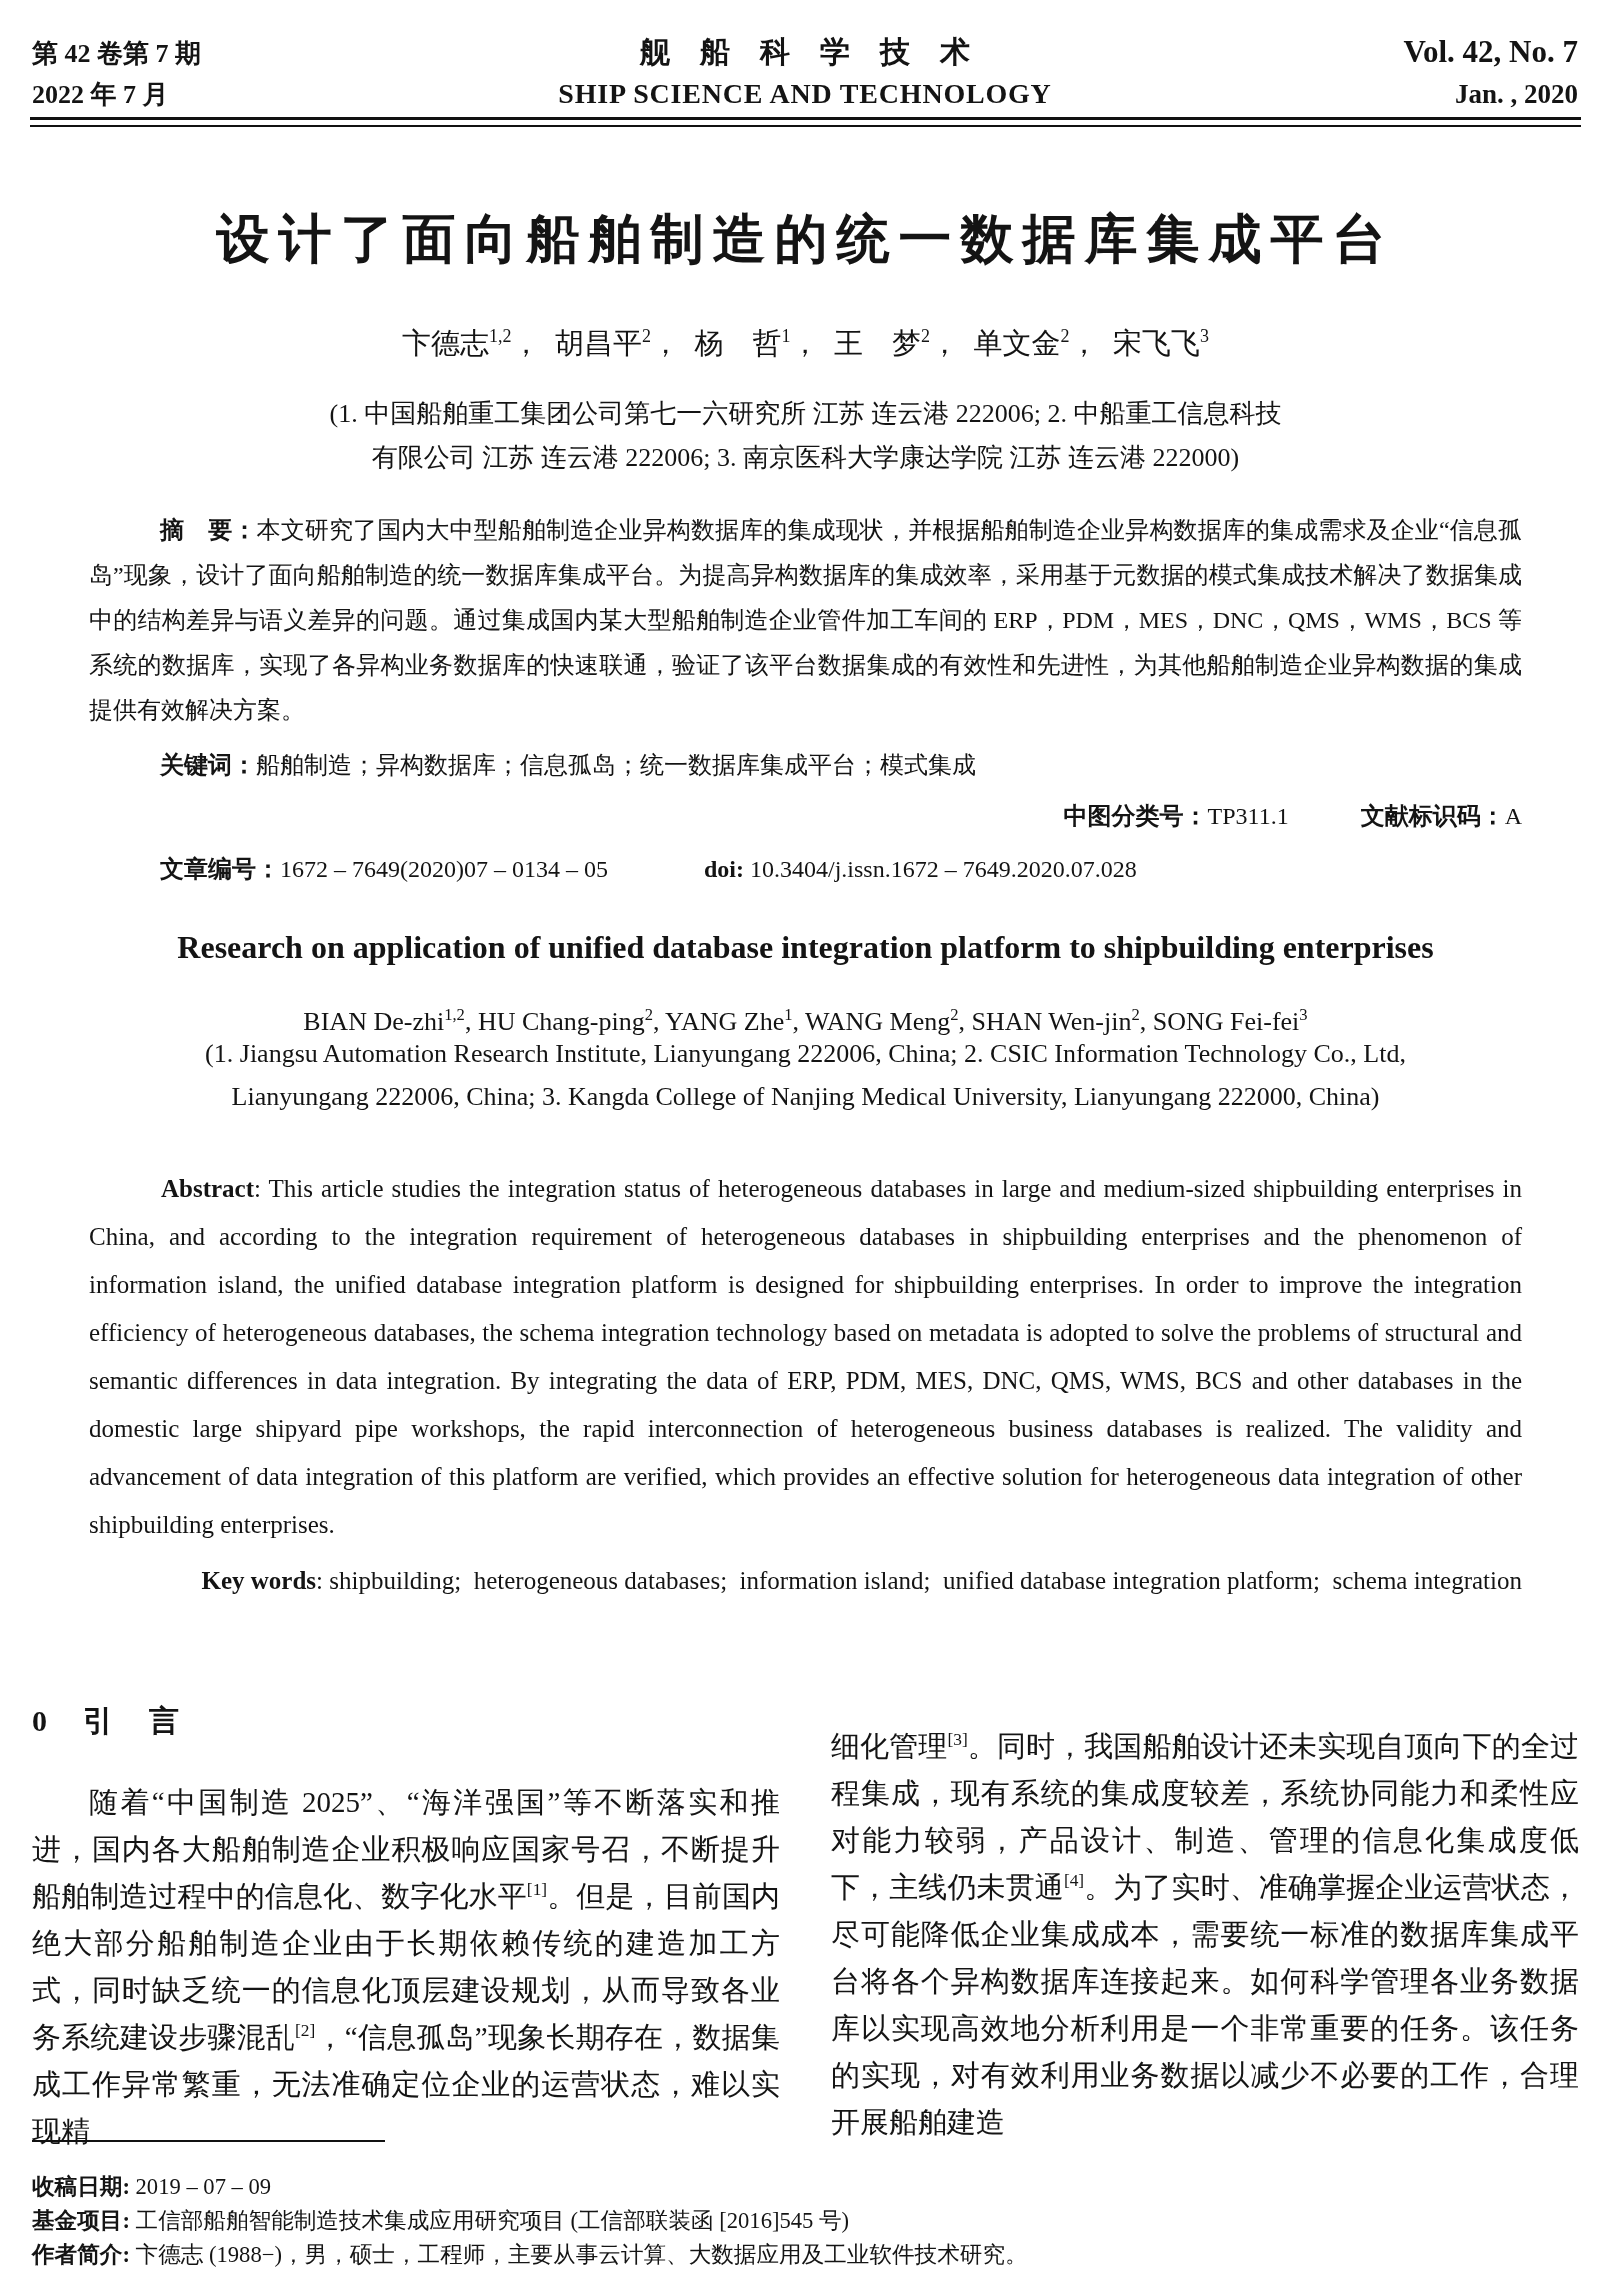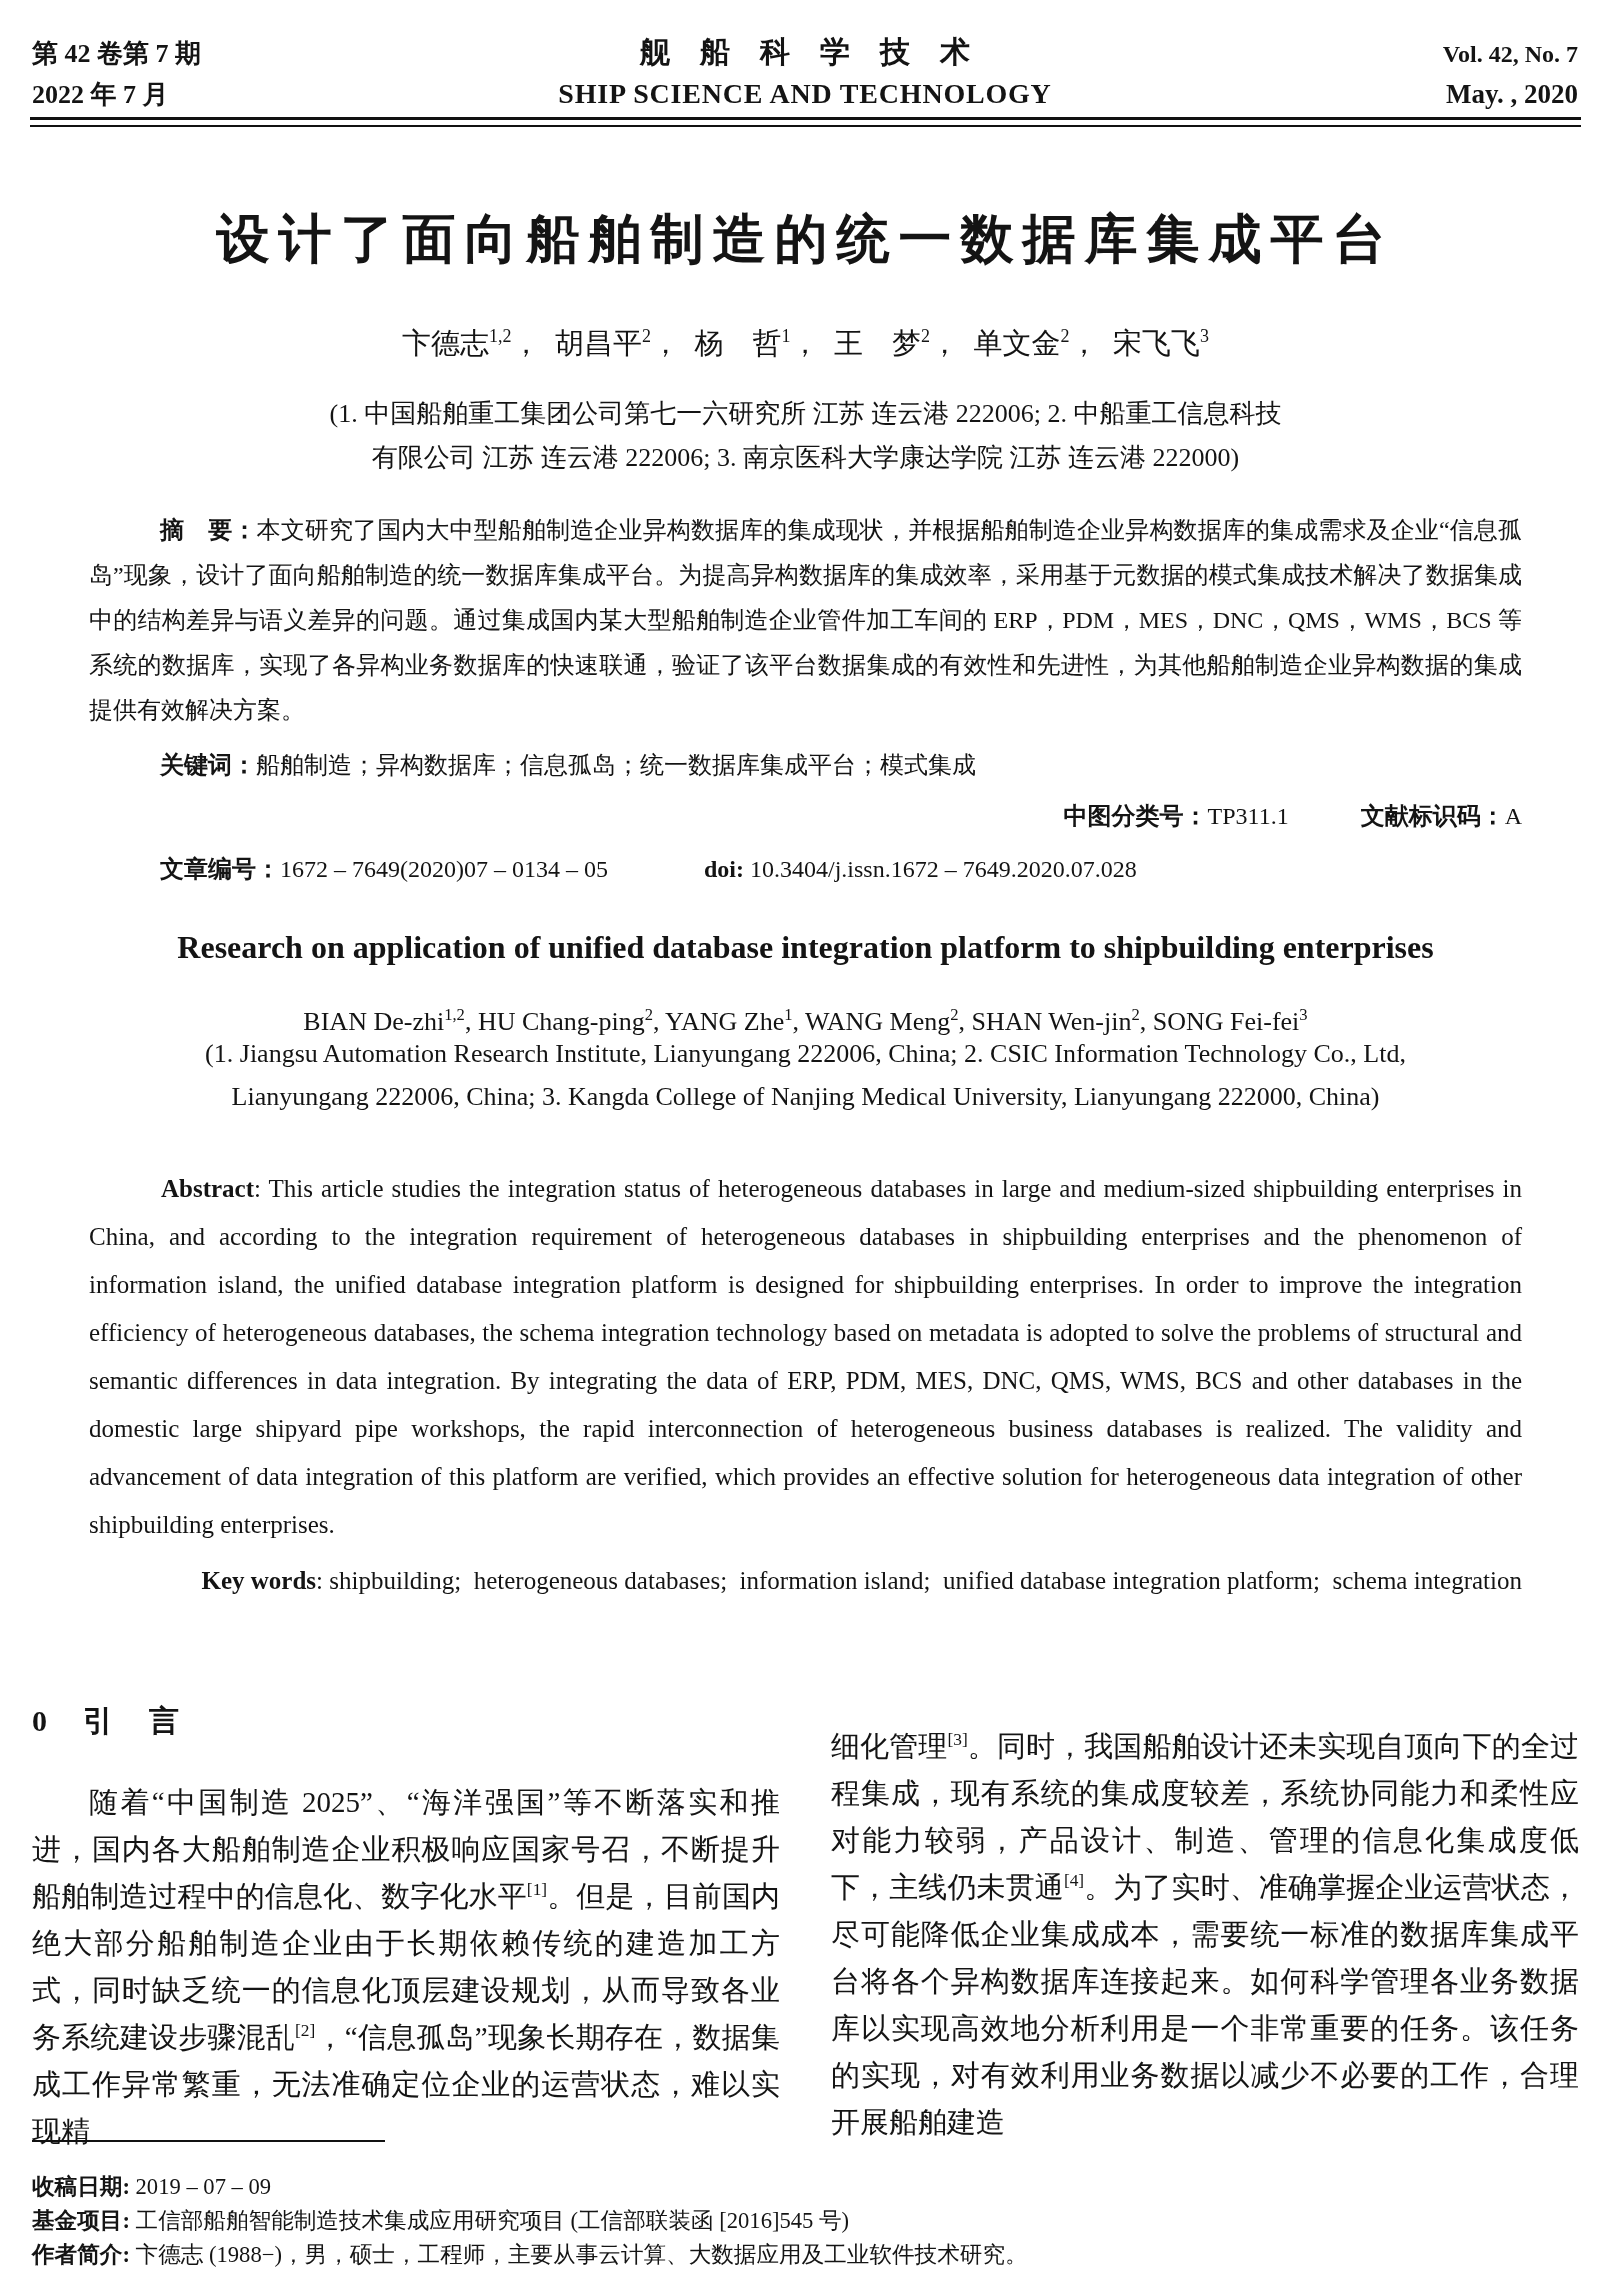--- a/index.html
+++ b/index.html
@@ -13,21 +13,21 @@
   sup{font-size:0.6em;line-height:0;}
 
   
   .hdr-row{left:32px;width:1546px;display:flex;justify-content:space-between;align-items:baseline;font-weight:bold;}
   .hdr-row>span{flex:1;white-space:nowrap;}
   .hdr-left{text-align:left;}
   .hdr-center{text-align:center;}
   .hdr-right{text-align:right;}
   #hdr1{top:32px;font-size:26px;}
   #hdr1 .hdr-center{font-size:30px;}
-  #hdr1 .hdr-right{font-size:24px;}
+  #hdr1 .hdr-right{font-size:31px;}
   #hdr2{top:77px;font-size:26px;}
   #hdr2 .hdr-center{font-size:28px;letter-spacing:0.8px;}
   #hdr2 .hdr-right{font-size:27px;}
   #rule-double{top:117px;left:30px;width:1551px;height:4.5px;border-top:3px solid #111;border-bottom:2.3px solid #111;}
 
   
   #title-cn{top:204px;left:0;width:1611px;text-align:center;font-size:53px;font-weight:bold;letter-spacing:9px;white-space:nowrap;}
   #authors-cn{top:324px;left:0;width:1611px;text-align:center;font-size:29px;}
   #authors-cn sup{font-size:18px;}
   #affil-cn{top:392px;left:0;width:1611px;text-align:center;font-size:26px;line-height:44px;}
@@ -66,21 +66,21 @@
 
   <div id="hdr1" class="abs hdr-row">
     <span class="hdr-left">第 42 卷第 7 期</span>
     <span class="hdr-center">舰　船　科　学　技　术</span>
     <span class="hdr-right">Vol. 42, No. 7</span>
   </div>
 
   <div id="hdr2" class="abs hdr-row">
     <span class="hdr-left">2022 年 7 月</span>
     <span class="hdr-center">SHIP SCIENCE AND TECHNOLOGY</span>
-    <span class="hdr-right">May. , 2020</span>
+    <span class="hdr-right">Jan. , 2020</span>
   </div>
 
   <div id="rule-double" class="abs"></div>
 
   <h1 id="title-cn" class="abs" style="margin:0;">设计了面向船舶制造的统一数据库集成平台</h1>
 
   <div id="authors-cn" class="abs">卞德志<sup>1,2</sup>， 胡昌平<sup>2</sup>， 杨　哲<sup>1</sup>， 王　梦<sup>2</sup>， 单文金<sup>2</sup>， 宋飞飞<sup>3</sup></div>
 
   <div id="affil-cn" class="abs">
     <div>(1. 中国船舶重工集团公司第七一六研究所 江苏 连云港 222006; 2. 中船重工信息科技</div>

